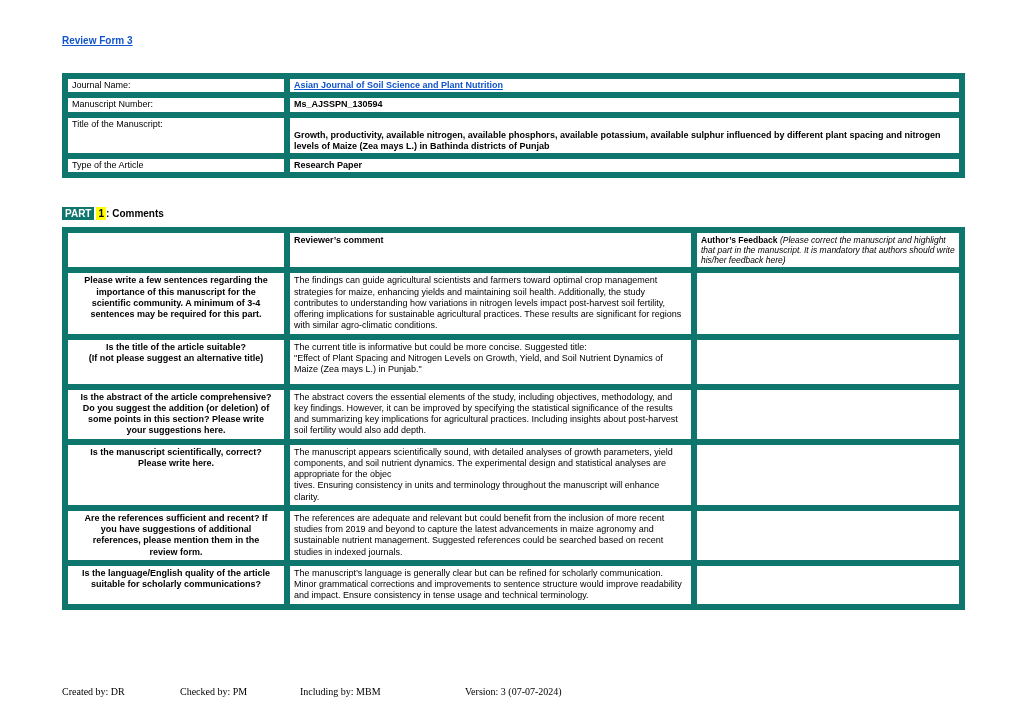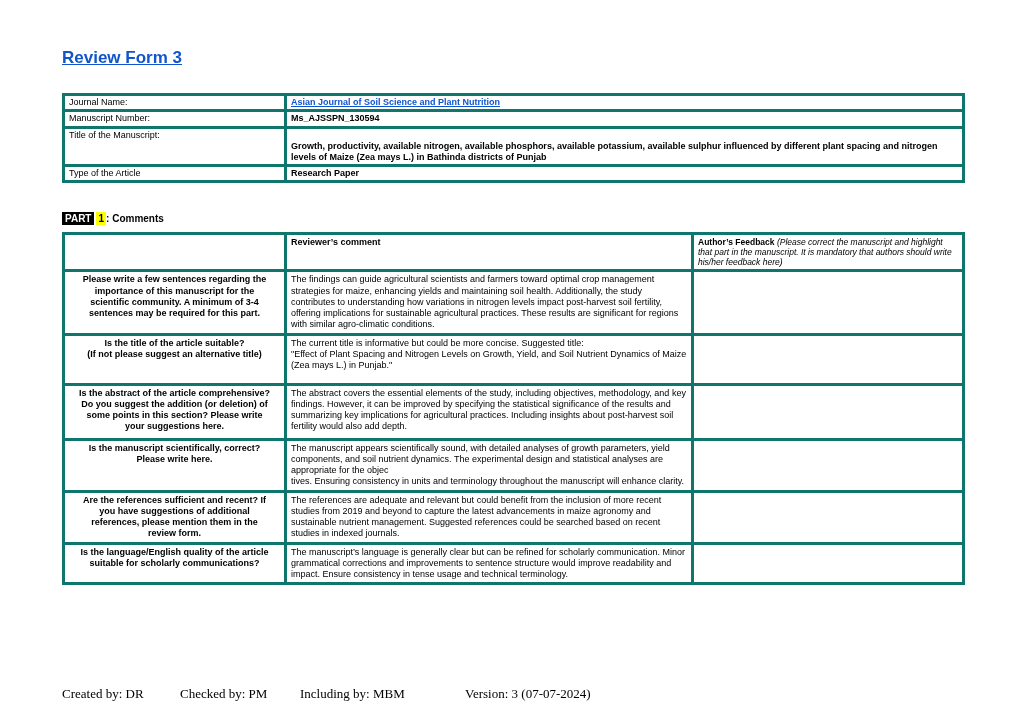--- a/index.html
+++ b/index.html
@@ -8,43 +8,43 @@
     width: 1024px; height: 724px;
     position: relative;
     font-family: "Liberation Sans", sans-serif;
     color: #000;
     overflow: hidden;
   }
   .content { position: absolute; left: 62px; top: 0; width: 903px; }
 
   .doc-title {
     display: inline-block;
-    margin-top: 48px;
-    font-size: 17px;
+    margin-top: 35px;
+    font-size: 10px;
     font-weight: bold;
     color: #1155CC;
     text-decoration: underline;
   }
 
   table { border-collapse: collapse; width: 903px; table-layout: fixed; }
-  td { border: 3px solid #0f766e; vertical-align: top; font-size: 9px; line-height: 1.25; padding: 1px 4px; }
+  td { border: 6px solid #0f766e; vertical-align: top; font-size: 9px; line-height: 1.25; padding: 1px 4px; }
 
   
   .info-table { margin-top: 25px; }
   .info-table col.c1 { width: 222px; }
   .info-table td.value { font-weight: bold; }
   .info-table tr.row-sm td { height: 13px; }
   .info-table tr.row-title td { height: 34px; }
   .info-table tr.row-title td.value { padding-top: 12px; }
   .info-table tr.row-type td { height: 14px; }
   .journal-link { color: #1155CC; font-weight: bold; text-decoration: underline; cursor: pointer; }
 
   
   .part-line { margin-top: 30px; font-size: 10px; font-weight: bold; }
-  .hl-red { background: #000000; color: #ffffff; padding: 1px 3px; margin-right: 2px; }
+  .hl-red { background: #0f766e; color: #ffffff; padding: 1px 3px; margin-right: 2px; }
   .hl-yellow { background: #FFFF00; color: #000000; padding: 1px 2px; }
 
   
   .comments-table { margin-top: 8px; }
   .comments-table col.cq { width: 222px; }
   .comments-table col.cr { width: 407px; }
   .comments-table td { padding: 2px 4px; }
   .comments-table tr.h-hdr  td { height: 30px; }
   .comments-table tr.h-r1 td { height: 57px; }
   .comments-table tr.h-r2 td { height: 50px; }
@@ -65,21 +65,21 @@
   td.hdr-author { font-size: 8.5px; line-height: 1.18; }
   .hdr-author .fb { font-weight: bold; }
   .hdr-author .note { font-style: italic; text-align: center; }
   td.question.optional { text-align: left; font-weight: normal; padding: 2px 4px; }
   .optional .opt-underline { font-weight: bold; text-decoration: underline; }
 
   
   .footer {
     position: absolute; left: 62px; top: 686px; width: 903px; height: 12px;
     font-family: "Liberation Serif", serif;
-    font-size: 13px;
+    font-size: 10px;
   }
   .footer span { position: absolute; top: 0; white-space: nowrap; }
   .footer .f-created  { left: 0; }
   .footer .f-checked  { left: 118px; }
   .footer .f-approved { left: 238px; }
   .footer .f-version  { left: 403px; }
 </style>
 </head>
 <body>
 

